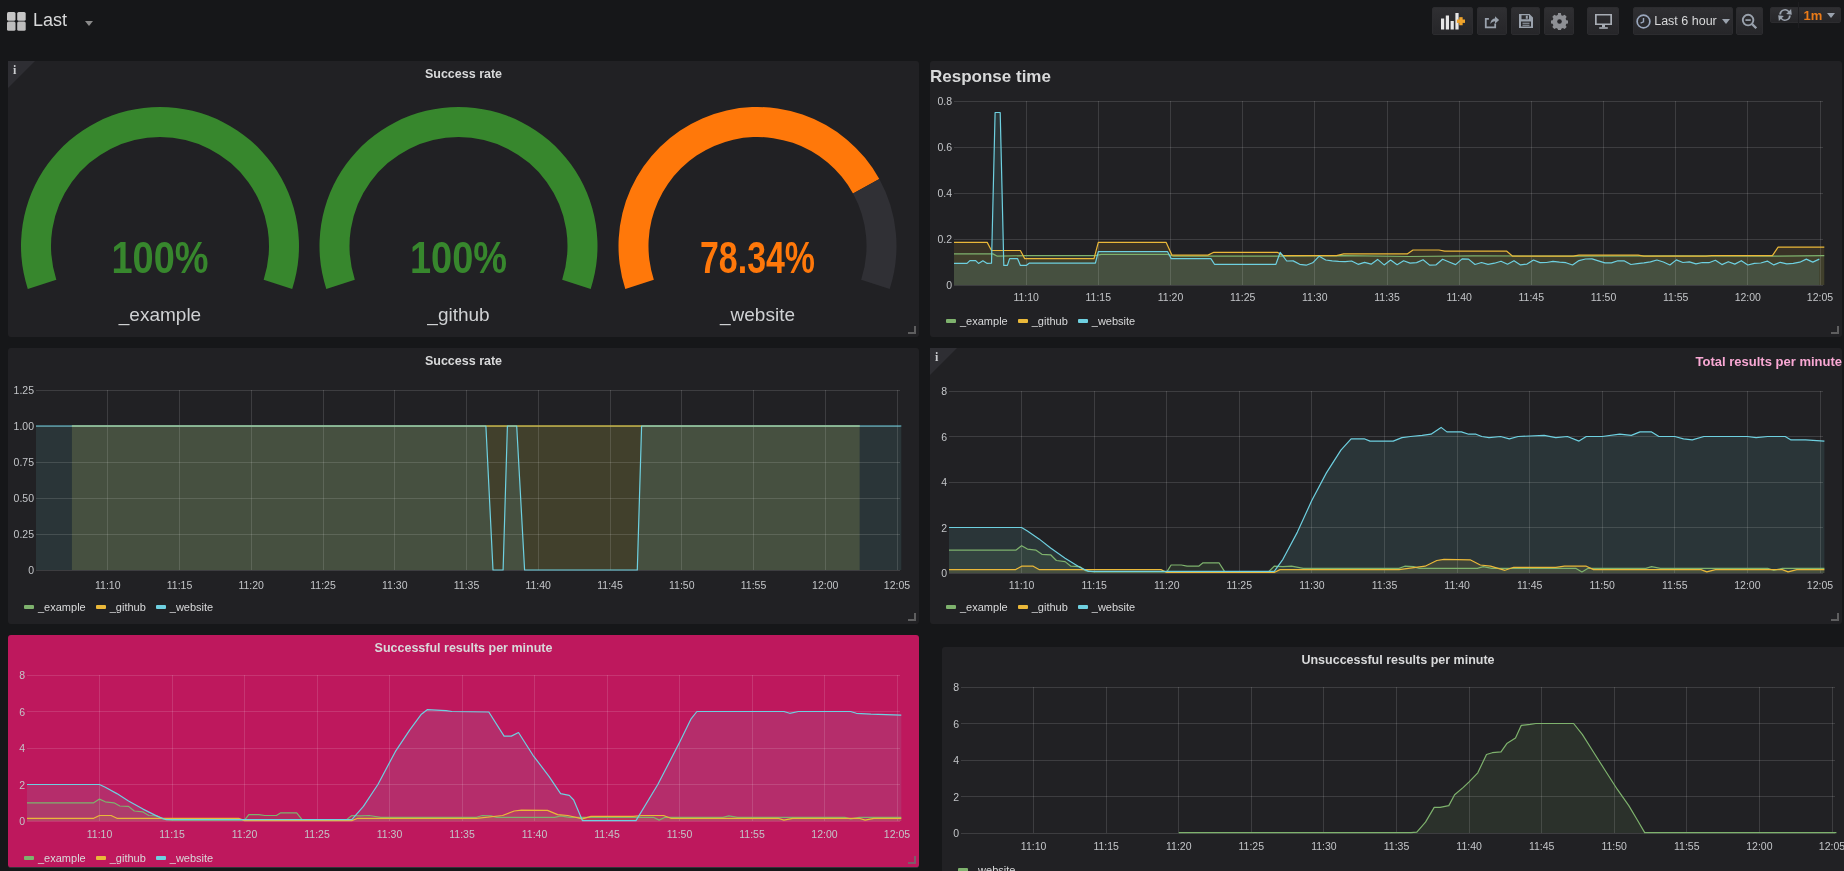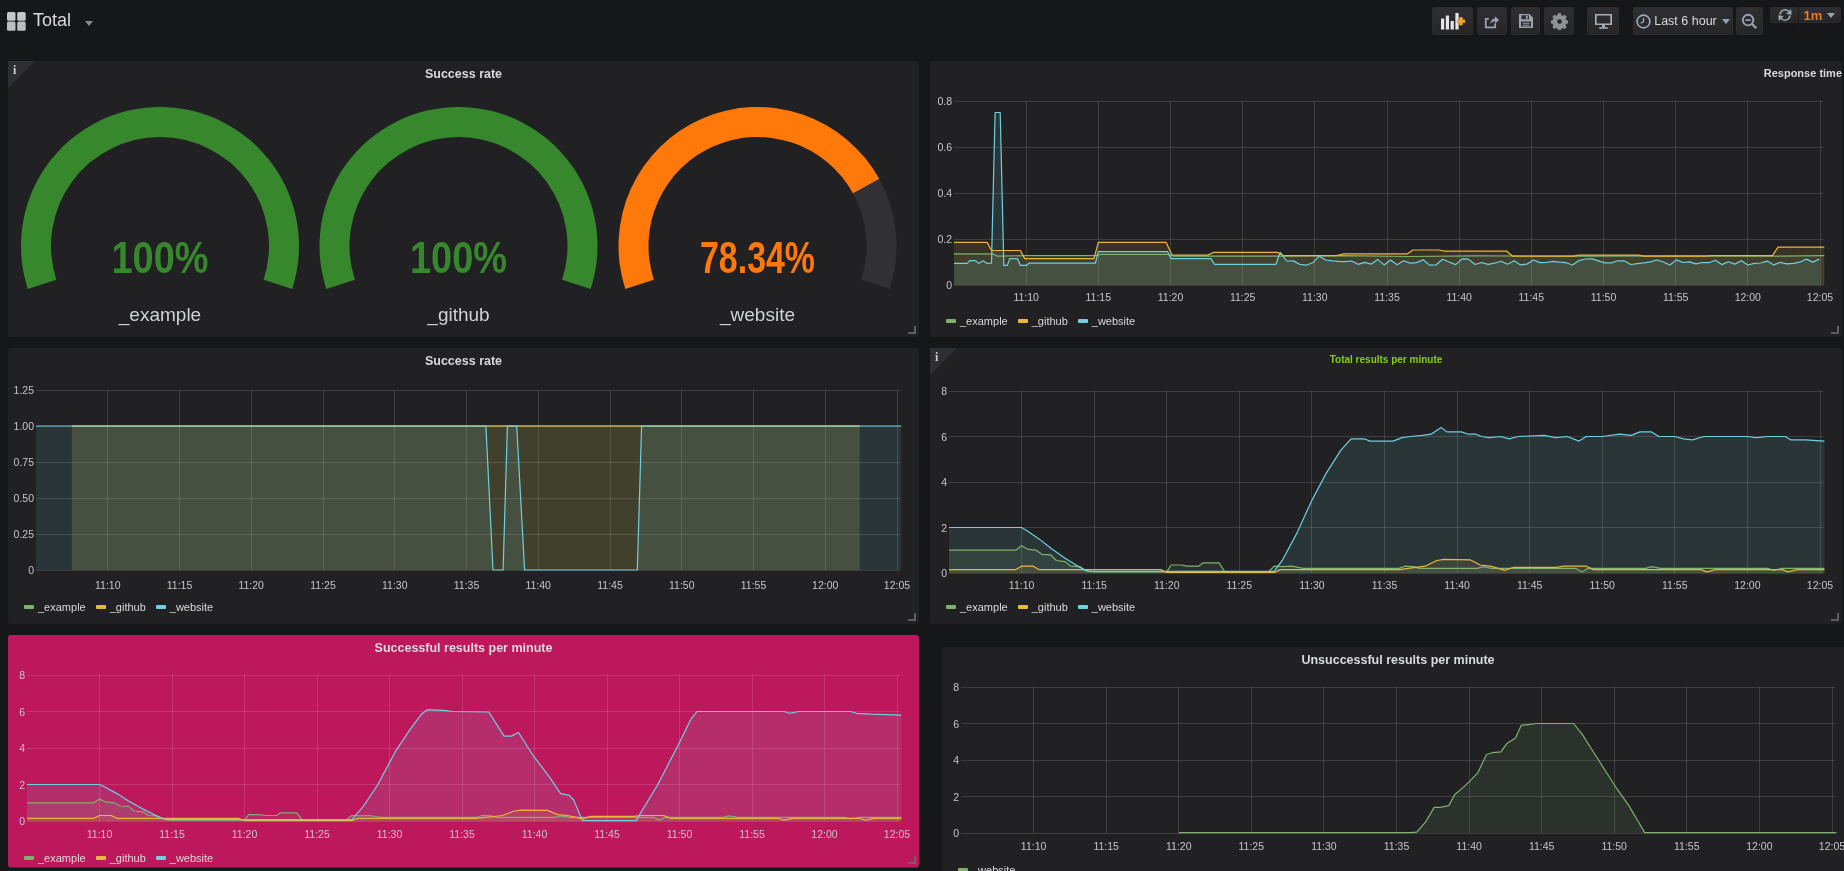--- a/index.html
+++ b/index.html
@@ -3,21 +3,21 @@
 html,body{margin:0;padding:0;background:#161719;font-family:"Liberation Sans",sans-serif;}
 body{width:1844px;height:871px;overflow:hidden;position:relative;}
 </style></head><body>
 <div style="position:absolute;left:0;top:0;width:100%;height:42px">
     <svg width="20" height="20" style="position:absolute;left:7px;top:12px">
       <rect x="0" y="0" width="8.5" height="8.7" rx="1.5" fill="#c6c6c6"></rect>
       <rect x="10.2" y="0" width="8.5" height="8.7" rx="1.5" fill="#c6c6c6"></rect>
       <rect x="0" y="9.5" width="8.5" height="9.3" rx="1.5" fill="#bdbdbd"></rect>
       <rect x="10.2" y="9.5" width="8.5" height="9.3" rx="1.5" fill="#bdbdbd"></rect>
     </svg>
-    <div style="position:absolute;left:33px;top:10px;font-size:18px;color:#d8d9da">Total</div>
+    <div style="position:absolute;left:33px;top:10px;font-size:18px;color:#d8d9da">Last</div>
     <div style="position:absolute;left:85px;top:21px;width:0;height:0;border-left:4.5px solid transparent;border-right:4.5px solid transparent;border-top:5px solid #8a8a8a"></div>
     <div style="position:absolute;left:1432px;top:7px;width:41px;height:28px;background:linear-gradient(#2f2f32,#262629);border:1px solid #2c2c2f;border-radius:2px;box-sizing:border-box;display:flex;align-items:center;justify-content:center">
       <svg width="24" height="18" viewBox="0 0 24 18">
         <rect x="0" y="6.5" width="3.2" height="11" fill="#e6e6e6"></rect>
         <rect x="4.8" y="3.5" width="3.2" height="14" fill="#e6e6e6"></rect>
         <rect x="9.6" y="9" width="3.2" height="8.5" fill="#e6e6e6"></rect>
         <rect x="14.4" y="1" width="3.2" height="16.5" fill="#e6e6e6"></rect>
         <rect x="15.9" y="7.5" width="8.1" height="3.4" fill="#efa32b"></rect>
         <rect x="18.25" y="5.15" width="3.4" height="8.1" fill="#efa32b"></rect>
       </svg>
@@ -89,21 +89,21 @@
       <text x="749.5" y="212" text-anchor="middle" font-size="44" font-weight="700" textLength="115" lengthAdjust="spacingAndGlyphs" fill="#FF780A">78.34%</text>
       <text x="749.5" y="260" text-anchor="middle" font-size="19" fill="#cfd1d3">_website</text>
     </svg>
     <svg width="30" height="30" style="position:absolute;left:0;top:0">
       <polygon points="0,0 27,0 0,27" fill="#2e2e33"></polygon>
       <text x="5" y="13" font-family="Liberation Serif, serif" font-weight="bold" font-size="12" fill="#c9cbce">i</text>
     </svg>
     <div style="position:absolute;right:3px;bottom:3px;width:6px;height:6px;border-right:2px solid #6e6e6e;border-bottom:2px solid #6e6e6e;opacity:.8"></div>
   </div>
 <div style="position:absolute;left:930px;top:61px;width:912px;height:276px;background:#212124;border-radius:3px;">
-    <div style="position:absolute;left:0;right:0;top:6px;text-align:right;font-size:11px;font-weight:700;color:#d8d9da;letter-spacing:0">Response time</div>
+    <div style="position:absolute;left:0;right:0;top:6px;text-align:left;font-size:17px;font-weight:700;color:#d8d9da;letter-spacing:0">Response time</div>
     <svg width="912" height="276" viewBox="0 0 912 276" font-family="Liberation Sans, sans-serif" style="position:absolute;left:0;top:0">
       <polygon points="24.0,224.0 24.0,192.9 63.0,192.9 67.3,195.2 96.2,194.6 165.4,194.6 171.2,193.4 237.6,193.4 243.4,195.2 348.8,195.2 413.7,194.6 478.7,195.5 543.6,194.8 644.6,195.2 745.7,194.8 846.7,195.2 894.3,194.6 894.3,224.0" fill="#7EB26D" fill-opacity="0.115"></polygon>
       <polygon points="24.0,224.0 24.0,181.4 57.2,181.4 61.5,189.5 90.4,189.5 94.7,197.6 164.0,197.6 168.3,181.4 236.2,181.4 241.9,194.1 278.0,194.1 283.8,191.3 347.3,191.3 353.1,194.6 406.5,194.6 413.7,192.9 477.2,192.9 483.0,189.0 509.0,189.0 514.7,190.2 576.8,190.2 582.6,195.2 643.2,195.2 649.0,194.1 708.1,194.1 713.9,195.2 776.0,195.2 781.8,194.6 842.4,194.6 848.1,186.1 894.3,186.1 894.3,224.0" fill="#EAB839" fill-opacity="0.115"></polygon>
       <polygon points="24.0,224.0 24.0,202.4 37.0,202.4 39.9,199.6 45.7,199.6 48.5,202.4 52.9,199.8 57.2,202.4 61.5,202.2 65.1,51.5 70.2,51.5 73.8,204.4 77.4,204.4 79.6,197.6 87.5,197.6 90.4,204.4 96.2,204.4 99.1,202.2 165.4,202.2 168.3,190.7 237.6,190.7 241.2,197.6 280.9,197.6 284.5,203.3 345.9,203.3 350.2,191.3 356.7,200.0 363.2,199.9 369.7,203.3 376.2,204.2 382.7,201.8 389.2,195.2 395.7,199.0 402.2,199.8 408.6,200.4 415.1,200.6 421.6,200.0 428.1,203.3 434.6,201.4 441.1,203.2 447.6,198.4 454.1,203.9 460.6,199.0 467.1,203.7 473.6,199.8 480.1,202.1 486.6,201.6 493.1,198.8 499.6,204.1 506.1,203.8 512.6,198.3 519.1,201.0 525.6,203.6 532.1,197.9 538.5,198.1 545.0,203.5 551.5,201.5 558.0,203.3 564.5,202.2 571.0,200.2 577.5,203.2 584.0,199.7 590.5,203.9 597.0,203.1 603.5,199.0 610.0,201.6 616.5,201.5 623.0,200.4 629.5,201.2 636.0,201.7 642.5,204.0 649.0,199.6 655.5,198.0 662.0,197.9 668.4,199.9 674.9,201.9 681.4,201.9 687.9,199.8 694.4,199.9 700.9,203.5 707.4,202.7 713.9,201.9 720.4,200.9 726.9,199.0 733.4,201.0 739.9,204.0 746.4,198.9 752.9,201.5 759.4,200.9 765.9,202.8 772.4,201.5 778.9,201.7 785.4,199.3 791.9,203.6 798.3,200.7 804.8,203.1 811.3,199.7 817.8,204.0 824.3,202.4 830.8,202.0 837.3,200.1 843.8,203.9 850.3,201.3 856.8,202.9 863.3,202.4 869.8,201.2 876.3,198.1 882.8,201.1 889.3,198.1 889.3,224.0" fill="#6ED0E0" fill-opacity="0.115"></polygon>
       <line x1="24" y1="224.0" x2="893" y2="224.0" stroke="rgba(255,255,255,0.13)" stroke-width="1" shape-rendering="crispEdges"></line>
       <line x1="24" y1="178.0" x2="893" y2="178.0" stroke="rgba(255,255,255,0.13)" stroke-width="1" shape-rendering="crispEdges"></line>
       <line x1="24" y1="132.0" x2="893" y2="132.0" stroke="rgba(255,255,255,0.13)" stroke-width="1" shape-rendering="crispEdges"></line>
       <line x1="24" y1="86.0" x2="893" y2="86.0" stroke="rgba(255,255,255,0.13)" stroke-width="1" shape-rendering="crispEdges"></line>
       <line x1="24" y1="40.0" x2="893" y2="40.0" stroke="rgba(255,255,255,0.13)" stroke-width="1" shape-rendering="crispEdges"></line>
       <line x1="96.2" y1="40" x2="96.2" y2="224" stroke="rgba(255,255,255,0.13)" stroke-width="1" shape-rendering="crispEdges"></line>
@@ -211,21 +211,21 @@
         <span style="font-size:11px;color:#d8d9da">_github</span>
       </span>
       <span style="display:inline-flex;align-items:center;margin-right:10px">
         <span style="width:10px;height:4px;border-radius:1px;background:#6ED0E0;margin-right:4px"></span>
         <span style="font-size:11px;color:#d8d9da">_website</span>
       </span>
     </div>
     <div style="position:absolute;right:3px;bottom:3px;width:6px;height:6px;border-right:2px solid #6e6e6e;border-bottom:2px solid #6e6e6e;opacity:.8"></div>
   </div>
 <div style="position:absolute;left:930px;top:348px;width:912px;height:276px;background:#212124;border-radius:3px;">
-    <div style="position:absolute;left:0;right:0;top:6px;text-align:center;font-size:10px;font-weight:700;color:#84cc16;letter-spacing:0">Total results per minute</div>
+    <div style="position:absolute;left:0;right:0;top:6px;text-align:right;font-size:13px;font-weight:700;color:#f9a8d4;letter-spacing:0">Total results per minute</div>
     <svg width="912" height="276" viewBox="0 0 912 276" font-family="Liberation Sans, sans-serif" style="position:absolute;left:0;top:0">
       <polygon points="19.0,225.0 19.0,202.2 85.8,202.2 91.6,197.7 97.4,201.1 106.1,202.2 111.9,206.3 120.6,206.8 126.4,212.5 135.1,213.6 140.9,218.2 149.7,218.6 155.5,222.7 164.2,223.9 236.8,223.9 241.1,217.0 251.3,217.0 257.1,218.2 268.7,218.2 273.0,214.8 289.0,214.8 294.8,223.9 338.4,223.9 344.2,218.2 352.9,218.6 361.6,218.2 373.2,220.4 469.0,220.4 474.8,218.2 483.5,218.6 489.3,220.4 547.4,220.4 553.2,218.6 561.9,220.4 646.1,220.4 651.9,223.9 657.7,220.4 715.8,220.4 721.6,218.6 730.3,220.4 837.7,220.4 843.5,222.3 852.3,220.4 894.4,220.4 894.4,225.0" fill="#7EB26D" fill-opacity="0.115"></polygon>
       <polygon points="19.0,225.0 19.0,221.6 85.8,221.6 91.6,218.2 103.2,218.2 109.0,221.6 230.9,221.6 236.8,224.5 344.2,224.5 350.0,221.6 469.0,221.6 495.1,218.2 506.8,212.5 514.0,211.3 540.1,211.8 550.3,217.0 560.5,218.2 575.0,222.3 583.7,219.3 625.8,219.3 634.5,218.2 656.3,218.2 663.5,221.6 771.0,221.6 776.8,223.9 785.5,221.6 852.3,221.6 858.1,223.9 866.8,221.6 894.4,221.6 894.4,225.0" fill="#EAB839" fill-opacity="0.115"></polygon>
       <polygon points="19.0,225.0 19.0,179.5 91.6,179.5 97.4,182.9 109.0,190.9 120.6,200.0 135.1,210.2 149.7,219.3 158.4,223.4 344.2,223.4 352.9,211.3 367.4,184.1 381.9,152.2 396.4,124.9 410.9,102.1 421.1,90.8 434.2,90.8 440.0,93.1 463.2,93.1 471.9,89.6 480.6,88.5 492.2,87.4 501.0,86.2 511.1,79.4 516.9,83.9 531.4,83.9 538.7,86.2 546.0,86.2 551.8,88.5 559.0,89.6 570.6,88.5 579.3,90.8 588.1,88.5 614.2,87.4 625.8,89.6 637.4,88.5 649.0,93.1 656.3,88.5 672.2,88.5 689.7,86.2 701.3,87.4 710.0,83.9 721.6,83.9 728.9,88.5 744.8,88.5 753.5,90.8 762.3,91.9 773.9,88.5 817.4,88.5 826.1,89.6 837.7,88.5 855.2,88.5 861.0,91.9 875.5,91.9 894.4,93.1 894.4,225.0" fill="#6ED0E0" fill-opacity="0.115"></polygon>
       <line x1="19" y1="225.0" x2="893" y2="225.0" stroke="rgba(255,255,255,0.13)" stroke-width="1" shape-rendering="crispEdges"></line>
       <line x1="19" y1="179.5" x2="893" y2="179.5" stroke="rgba(255,255,255,0.13)" stroke-width="1" shape-rendering="crispEdges"></line>
       <line x1="19" y1="134.0" x2="893" y2="134.0" stroke="rgba(255,255,255,0.13)" stroke-width="1" shape-rendering="crispEdges"></line>
       <line x1="19" y1="88.5" x2="893" y2="88.5" stroke="rgba(255,255,255,0.13)" stroke-width="1" shape-rendering="crispEdges"></line>
       <line x1="19" y1="43.0" x2="893" y2="43.0" stroke="rgba(255,255,255,0.13)" stroke-width="1" shape-rendering="crispEdges"></line>
       <line x1="91.6" y1="43" x2="91.6" y2="225" stroke="rgba(255,255,255,0.13)" stroke-width="1" shape-rendering="crispEdges"></line>

